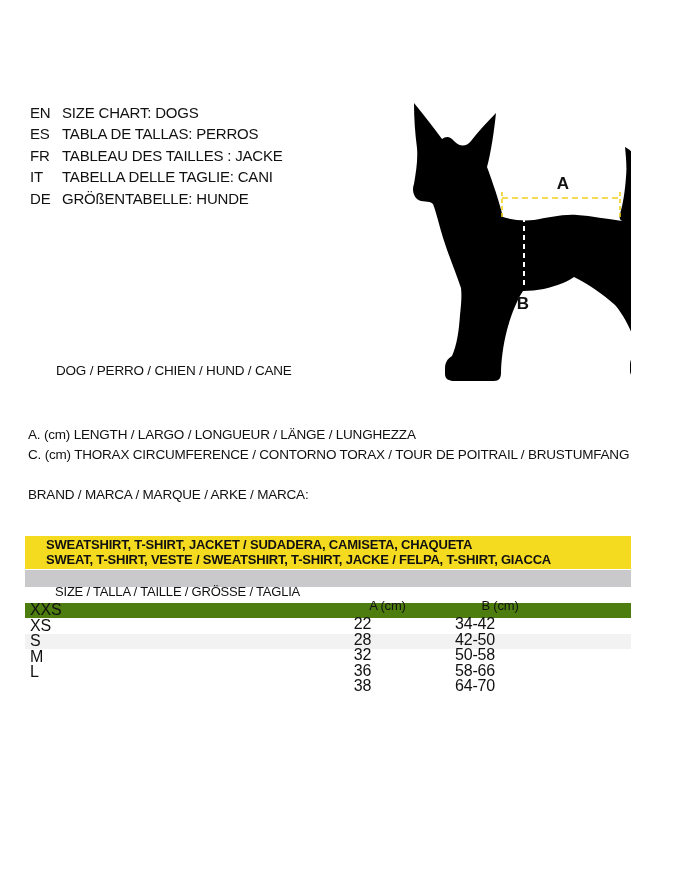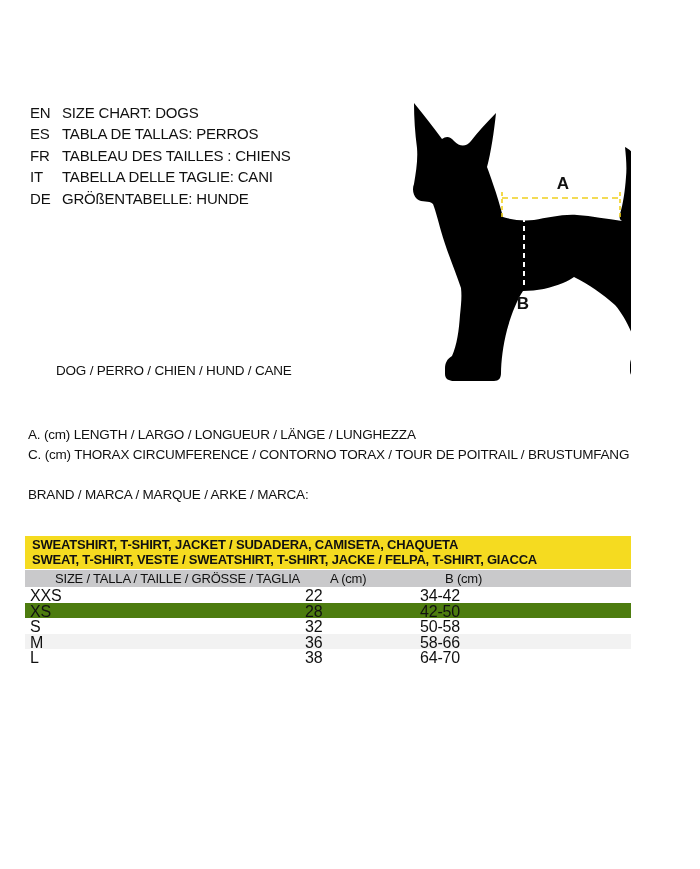--- a/index.html
+++ b/index.html
@@ -21,46 +21,46 @@
   #brand-line{left:28px;top:487px;}
 
   
   #dog-svg{left:390px;top:92px;width:310px;height:296px;}
   .diagram-label{font-size:17px;font-weight:bold;text-align:center;letter-spacing:0;}
   #label-a{left:554px;top:174px;width:18px;}
   #label-b{left:514px;top:294px;width:18px;}
 
   
   #size-table{left:25px;top:536px;width:651px;}
-  #table-title{background:var(--yellow,#F5DB20);padding:2px 0 2px 7px;}
+  #table-title{background:var(--yellow,#F5DB20);padding:2px 0 2px 21px;}
   #table-title .t-line{font-size:13px;font-weight:bold;line-height:14.5px;}
   .t-row{display:grid;grid-template-columns:280px 115px 110px 1fr;align-items:center;}
   #col-header{background:#C9C9CB;height:17px;font-size:13px;margin-top:1px;}
   .t-row .c1{padding-left:5px;text-align:left;}
-  .t-row .c2,.t-row .c3{text-align:left;}
+  .t-row .c2,.t-row .c3{text-align:center;margin-top:28px;}
   .d-row{height:15.5px;font-size:16px;}
   .d-row.stripe{background:#F2F2F2;}
 </style>
 </head>
 <body>
 
 <div id="page">
 
   <div id="lang-list" class="abs">
     <div class="lang-row">
       <span class="lang-code">EN</span>
       <span class="lang-title">SIZE CHART: DOGS</span>
     </div>
     <div class="lang-row">
       <span class="lang-code">ES</span>
       <span class="lang-title">TABLA DE TALLAS: PERROS</span>
     </div>
     <div class="lang-row">
       <span class="lang-code">FR</span>
-      <span class="lang-title">TABLEAU DES TAILLES : CHIENS</span>
+      <span class="lang-title">TABLEAU DES TAILLES : JACKE</span>
     </div>
     <div class="lang-row">
       <span class="lang-code">IT</span>
       <span class="lang-title">TABELLA DELLE TAGLIE: CANI</span>
     </div>
     <div class="lang-row">
       <span class="lang-code">DE</span>
       <span class="lang-title">GRÖßENTABELLE: HUNDE</span>
     </div>
   </div>

